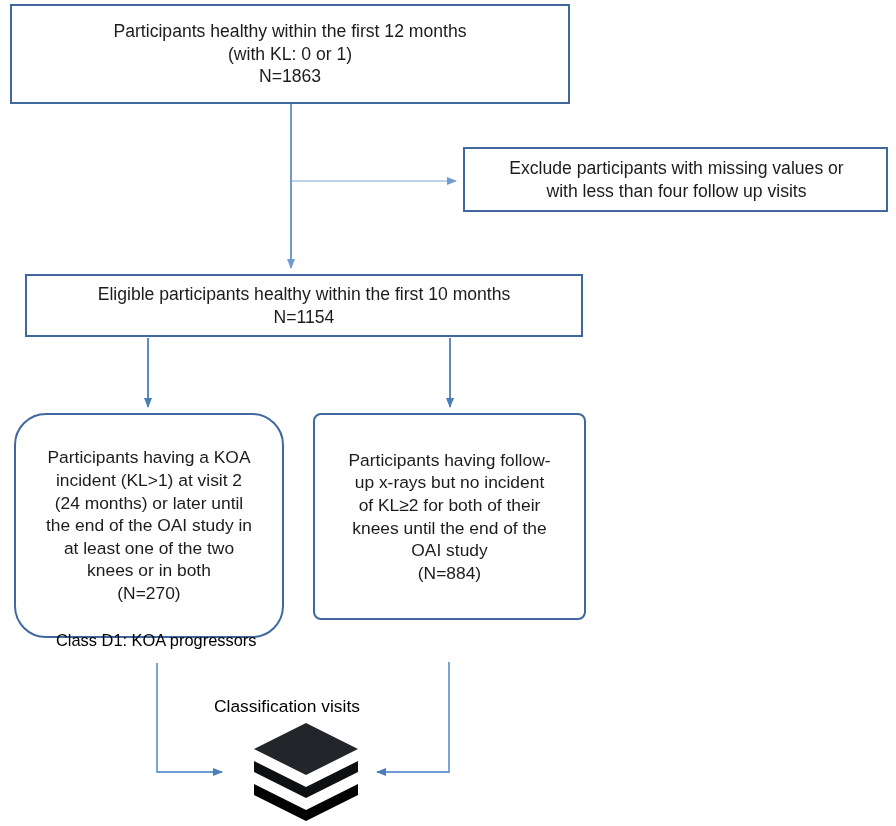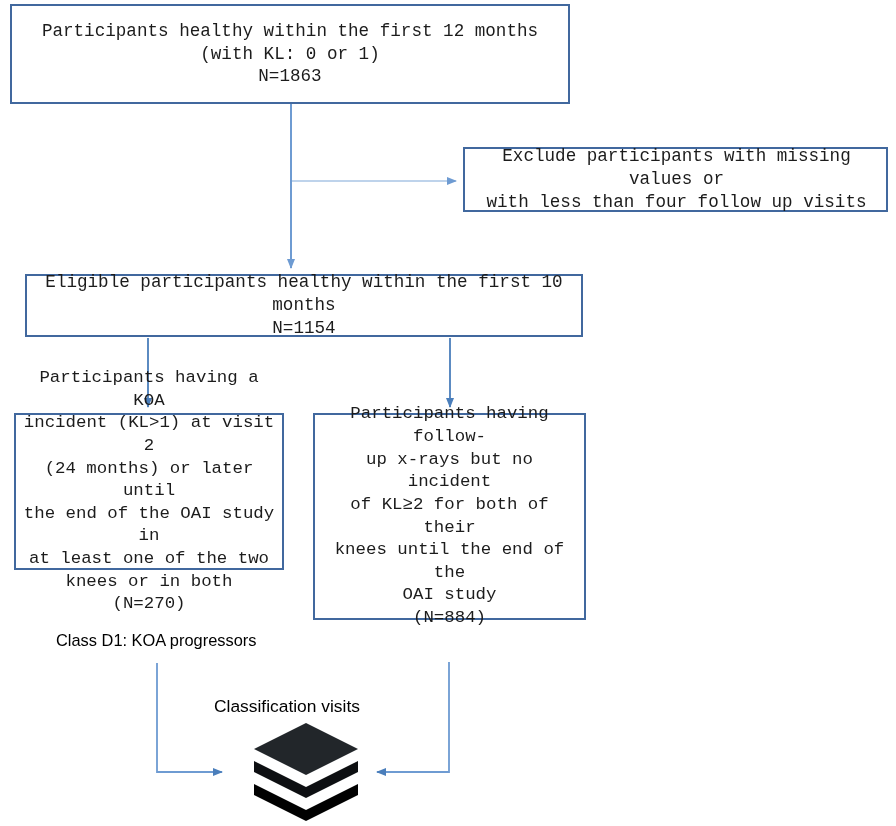--- a/index.html
+++ b/index.html
@@ -37,28 +37,27 @@
     justify-content: center;
     text-align: center;
     line-height: 1.30;
     color: #1c1c1c;
     font-size: 17.5px;
     padding: 2px 6px;
   }
   .node .node-text {
     display: block;
     white-space: pre-line;
-    font-family: Liberation Mono, monospace;
   }
   
   #node-healthy     { left: 10px;  top: 4px;   width: 560px; height: 100px; font-size: 17.6px; }
   #node-exclude     { left: 463px; top: 147px; width: 425px; height: 65px;  font-size: 17.6px; padding-left: 8px; }
   #node-eligible    { left: 25px;  top: 274px; width: 558px; height: 63px;  font-size: 17.6px; }
-  #node-progressors { left: 14px;  top: 413px; width: 270px; height: 157px; font-size: 17.4px; }
-  #node-nonprog     { left: 313px; top: 413px; width: 273px; height: 207px; font-size: 17.4px; }
+  #node-progressors { left: 14px;  top: 413px; width: 270px; height: 225px; font-size: 17.4px; border-radius: 32px; }
+  #node-nonprog     { left: 313px; top: 413px; width: 273px; height: 207px; font-size: 17.4px; border-radius: 8px; }
 
   .caption {
     position: absolute;
     font-size: 16.4px;
     color: #000000;
     white-space: nowrap;
     line-height: 1.2;
   }
   #caption-d1 { left: 56px;  top: 631px; }
   #caption-d2 { left: 344px; top: 629px; }

